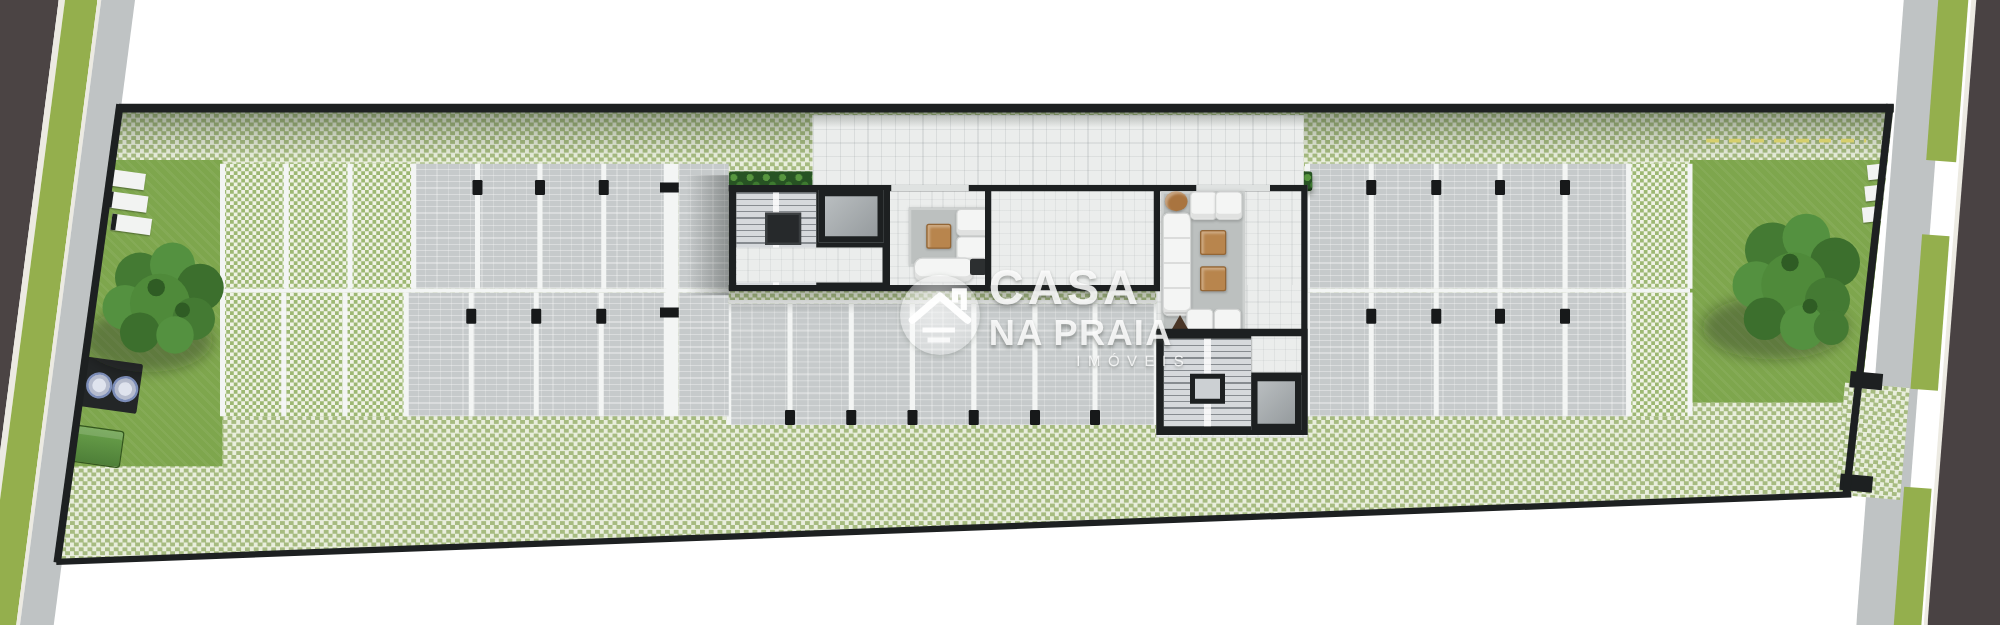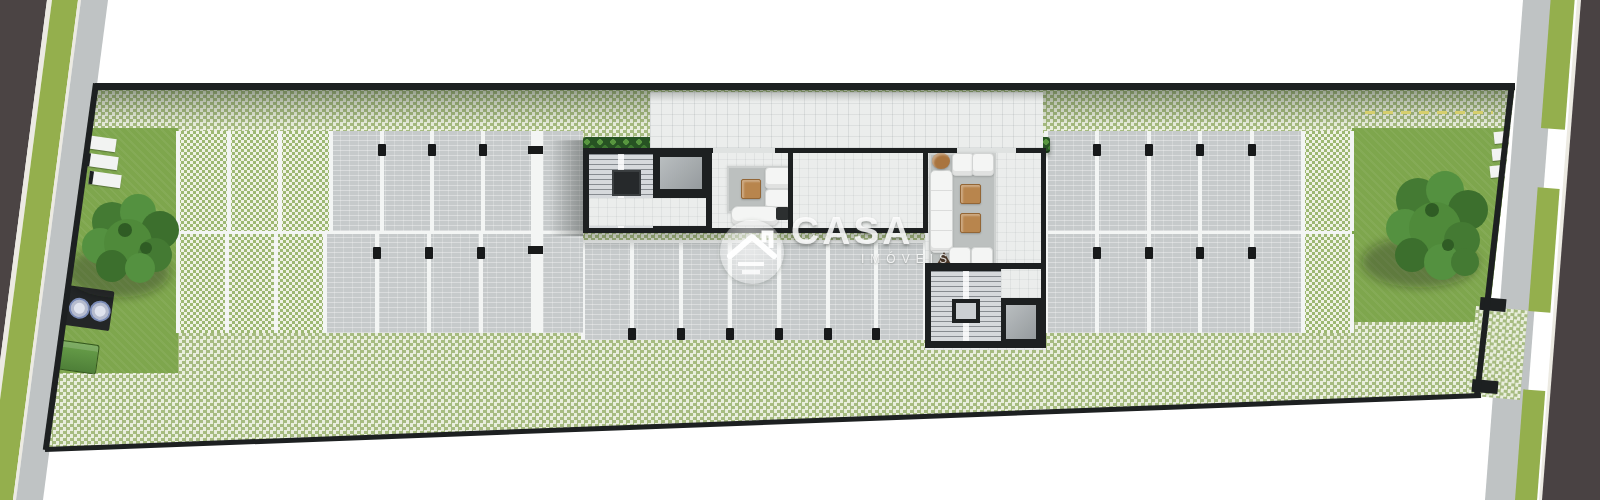--- a/index.html
+++ b/index.html
@@ -356,17 +356,18 @@
     <div class="wm-badge">
       <svg width="64" height="64" viewBox="0 0 64 64">
         <path d="M10 36 L32 17 L54 36" fill="none" stroke="rgba(255,255,255,.95)" stroke-width="6" stroke-linecap="round" stroke-linejoin="round"></path>
         <path d="M44 22 V13 H51 V28" fill="none" stroke="rgba(255,255,255,.95)" stroke-width="5"></path>
         <rect x="18" y="42" width="26" height="4" fill="rgba(255,255,255,.9)"></rect>
         <rect x="22" y="50" width="18" height="4" fill="rgba(255,255,255,.8)"></rect>
       </svg>
     </div>
     <div class="wm-text">
       <div class="wm-l1">CASA</div>
+      <div class="wm-l2">NA PRAIA</div>
       <div class="wm-l3">IMÓVEIS</div>
     </div>
   </div>
 
 </div>
 
 </body></html>

